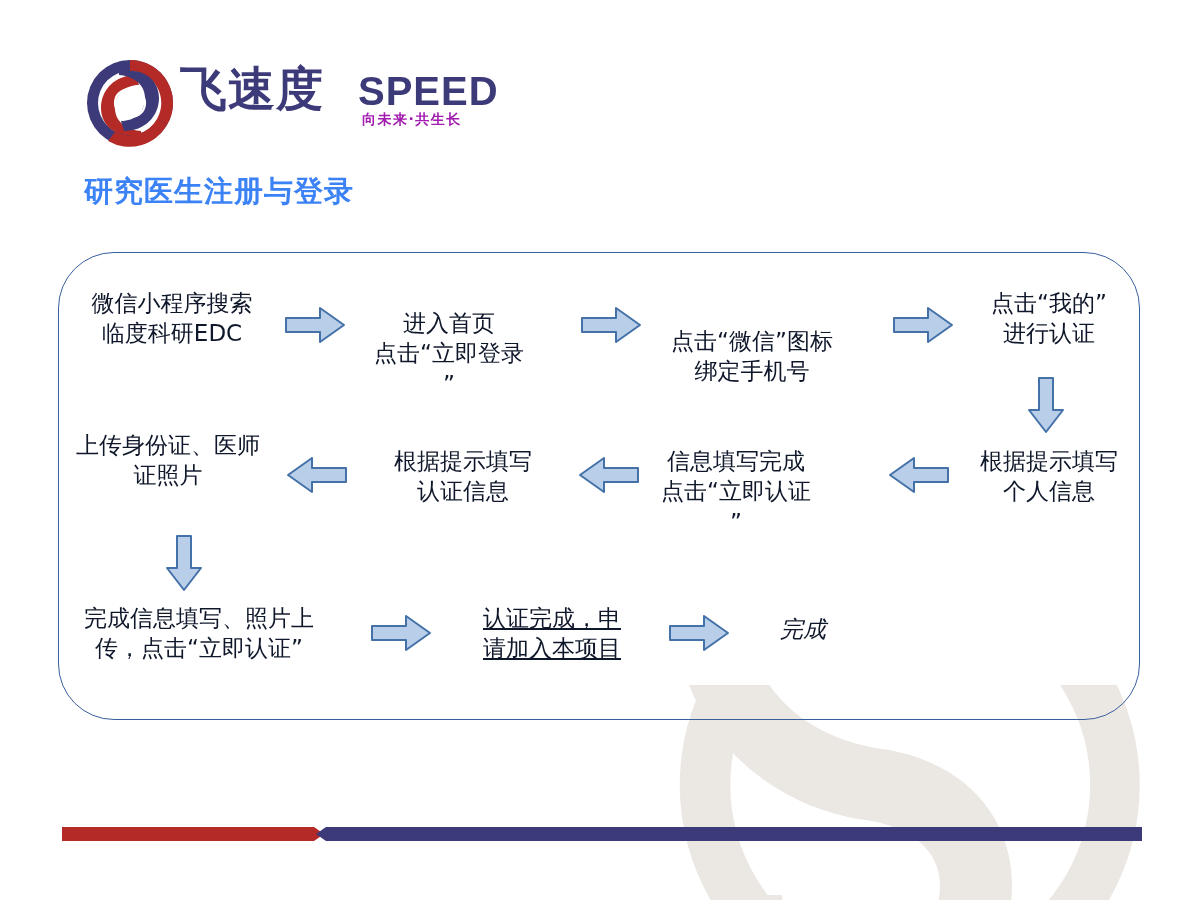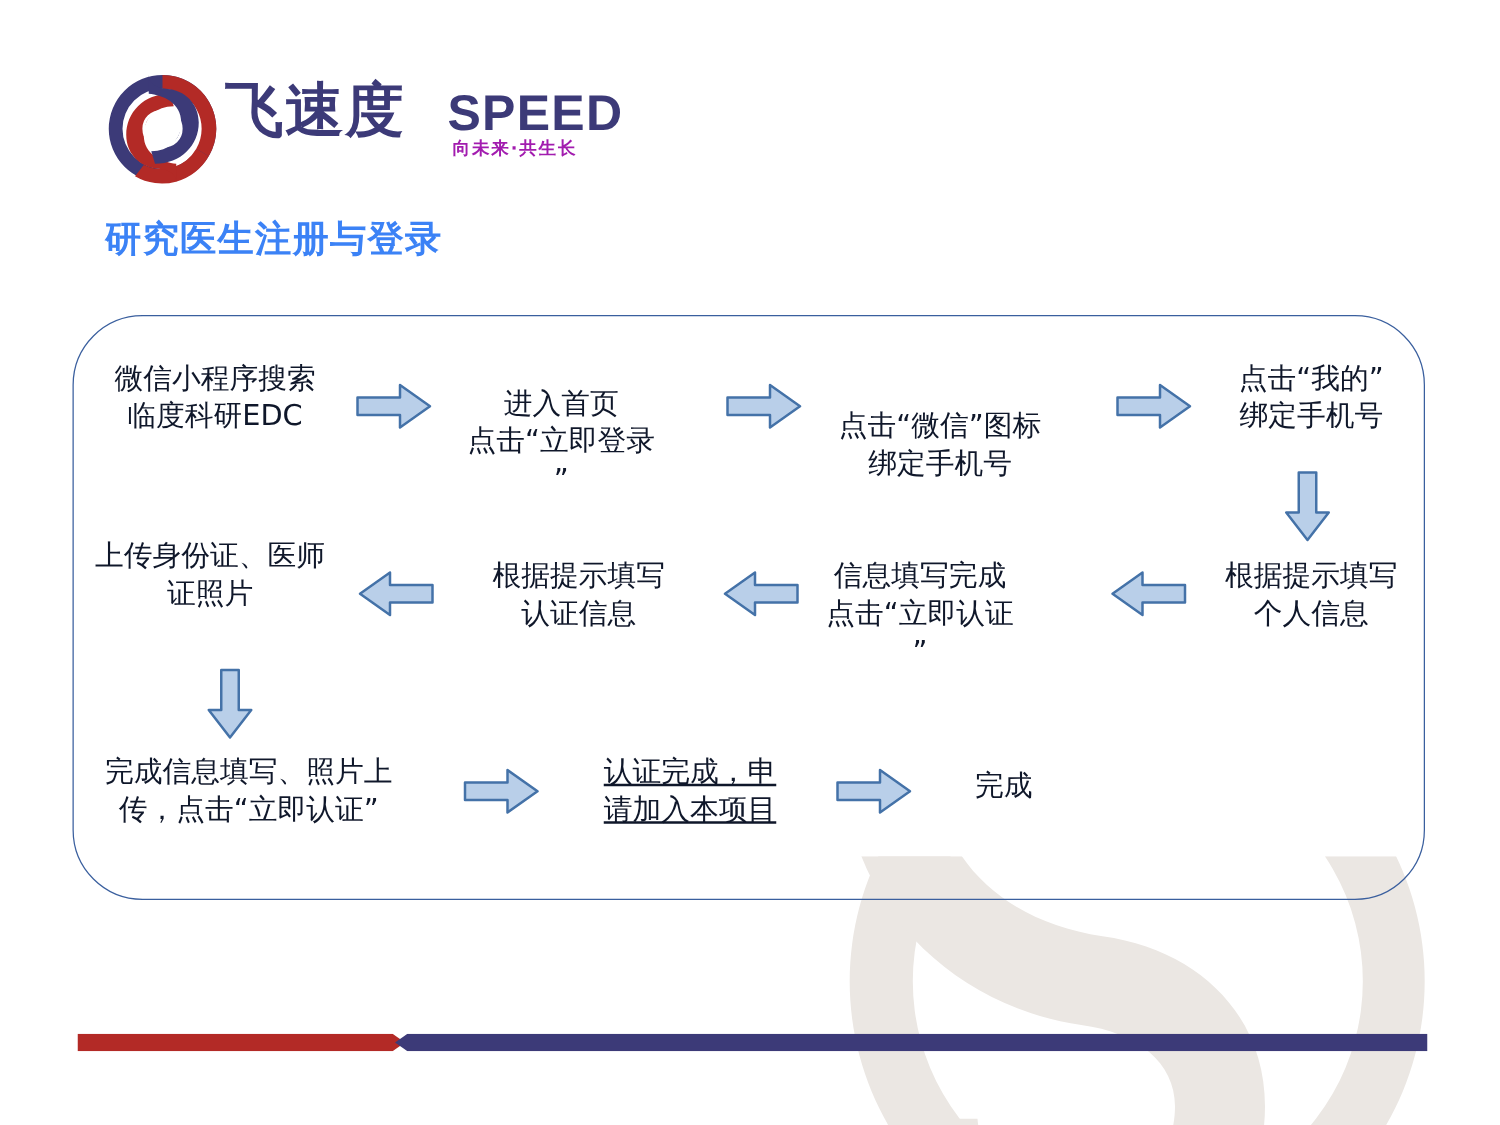--- a/index.html
+++ b/index.html
@@ -199,37 +199,37 @@
 <div class="panel"></div>
 
 <div class="node" style="left:58px;  top:288px; width:228px;">微信小程序搜索
 临度科研EDC</div>
 <div class="node" style="left:336px; top:288px; width:226px;margin-top:20px;">进入首页
 点击“立即登录
 ”</div>
 <div class="node" style="left:632px; top:288px; width:240px;margin-top:38px;">点击“微信”图标
 绑定手机号</div>
 <div class="node" style="left:944px; top:288px; width:210px;">点击“我的”
-绑定手机号</div>
+进行认证</div>
 
 <div class="node" style="left:944px; top:446px; width:210px;">根据提示填写
 个人信息</div>
 <div class="node" style="left:627px; top:446px; width:218px;">信息填写完成
 点击“立即认证
 ”</div>
 <div class="node" style="left:358px; top:446px; width:210px;">根据提示填写
 认证信息</div>
 <div class="node" style="left:46px;  top:430px; width:244px;">上传身份证、医师
 证照片</div>
 
 <div class="node" style="left:46px;  top:603px; width:306px;">完成信息填写、照片上
 传，点击“立即认证”</div>
 <div class="node" style="left:452px; top:603px; width:200px;text-decoration:underline;">认证完成，申
 请加入本项目</div>
-<div class="node" style="left:720px; top:614px; width:166px;">完成</div>
+<div class="node" style="left:720px; top:614px; width:166px;font-style:italic;">完成</div>
 
 <div class="arrow" style="left:284px; top:306px;">
   <svg width="62" height="38" viewBox="0 0 62 38" xmlns="http://www.w3.org/2000/svg">
     <polygon points="2,12 36,12 36,2 60,19 36,36 36,26 2,26" fill="#b9cfe9" stroke="#4472a8" stroke-width="2" stroke-linejoin="round"></polygon>
   </svg>
 </div>
 <div class="arrow" style="left:580px; top:306px;">
   <svg width="62" height="38" viewBox="0 0 62 38" xmlns="http://www.w3.org/2000/svg">
     <polygon points="2,12 36,12 36,2 60,19 36,36 36,26 2,26" fill="#b9cfe9" stroke="#4472a8" stroke-width="2" stroke-linejoin="round"></polygon>
   </svg>

